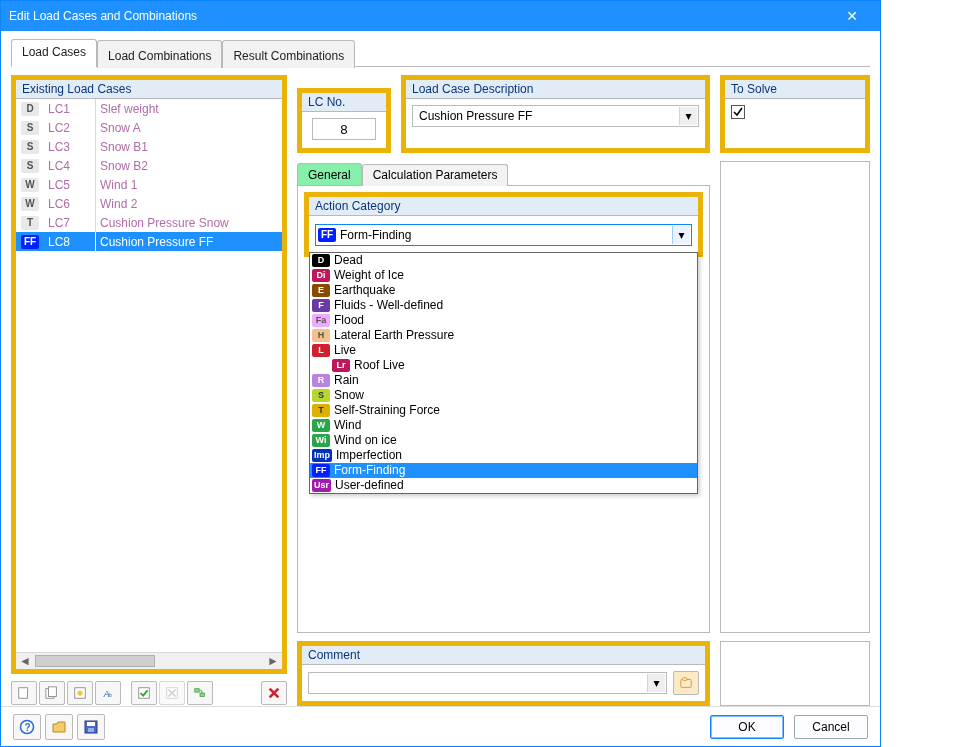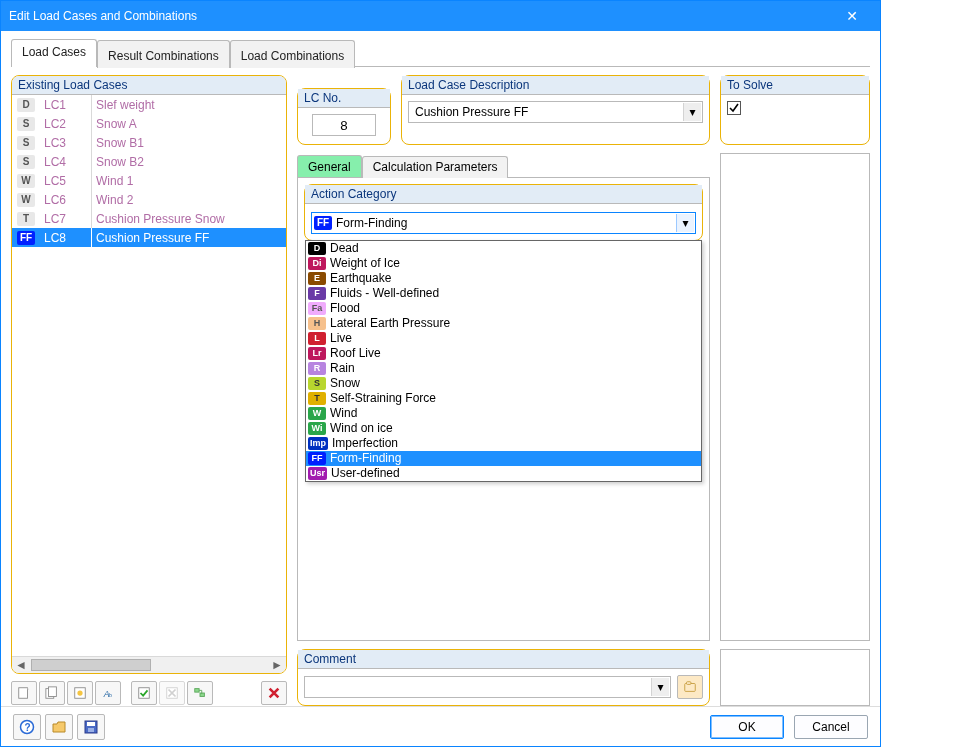--- a/index.html
+++ b/index.html
@@ -67,22 +67,22 @@
   }
   .panel-area {
     flex: 1;
     display: flex;
     gap: 10px;
     padding-top: 8px;
     overflow: hidden;
   }
   
   .groupbox {
-    border: 1px solid #eab308;
-    border-radius: 8px;
+    border: 5px solid #eab308;
+    border-radius: 0;
     display: flex;
     flex-direction: column;
     min-width: 0;
   }
   .group-title {
     background: #e2ecf6;
     color: #0b367c;
     padding: 2px 6px;
     font-size: 12px;
     border-bottom: 1px solid #b9b9b9;
@@ -321,22 +321,22 @@
 
   <div class="titlebar">
     <span>Edit Load Cases and Combinations</span>
     <span class="close">✕</span>
   </div>
 
   <div class="content">
 
     <div class="outer-tabs">
       <div class="tab active"><span>Load Cases</span></div>
+      <div class="tab"><span>Load Combinations</span></div>
       <div class="tab"><span>Result Combinations</span></div>
-      <div class="tab"><span>Load Combinations</span></div>
     </div>
     <div class="outer-tabstrip-line"></div>
 
     <div class="panel-area">
 
       <div class="left">
         <div class="groupbox lc-table-wrap">
           <div class="group-title">Existing Load Cases</div>
           <div class="lc-table" id="lc-table">
               <div class="lc-row">
@@ -525,21 +525,21 @@
                         </div>
                         <div class="dd-item">
                           <span class="tag" style="background:#f6c08c;color:#555;">H</span>
                           <span>Lateral Earth Pressure</span>
                         </div>
                         <div class="dd-item">
                           <span class="tag" style="background:#d02030;color:#fff;">L</span>
                           <span>Live</span>
                         </div>
                         <div class="dd-item">
-                          <span class="tag" style="background:#be185d;color:#fff;">Lr</span>
+                          <span class="tag" style="background:#be185d;color:#fff;margin-left:20px;">Lr</span>
                           <span>Roof Live</span>
                         </div>
                         <div class="dd-item">
                           <span class="tag" style="background:#b784e0;color:#fff;">R</span>
                           <span>Rain</span>
                         </div>
                         <div class="dd-item">
                           <span class="tag" style="background:#b8d62e;color:#333;">S</span>
                           <span>Snow</span>
                         </div>

